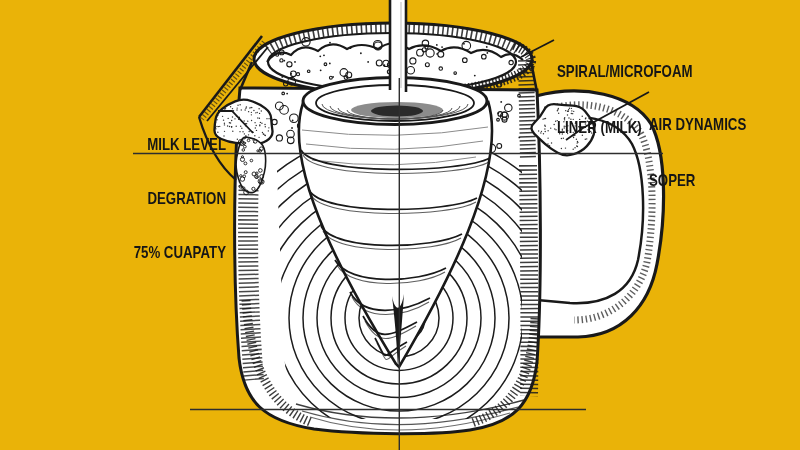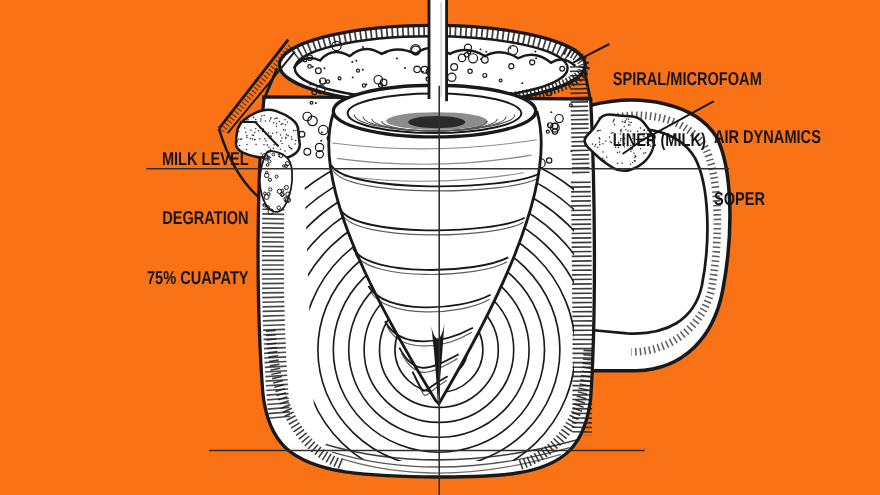--- a/index.html
+++ b/index.html
@@ -1,16 +1,16 @@
 <!DOCTYPE html>
 <html><head>
 <meta charset="utf-8">
 <style>
   html,body{margin:0;padding:0;background:#ffffff;}
-  #stage{position:relative;width:800px;height:450px;background:#f97316;overflow:hidden;
+  #stage{position:relative;width:800px;height:450px;background:#eab308;overflow:hidden;
          font-family:"Liberation Sans",sans-serif;}
   #art{position:absolute;left:0;top:0;}
   .lbl{position:absolute;font-weight:700;font-size:17px;line-height:18.5px;color:#161616;
        white-space:pre;letter-spacing:0px;}
   .lbl div{white-space:pre;}
   #lblSpiral{left:557px;top:26px;transform:scaleX(0.78);transform-origin:0 0;}
   #lblAir{left:649px;top:79px;transform:scaleX(0.78);transform-origin:0 0;}
   #lblMilk{left:106px;top:100px;width:120px;text-align:right;transform:scaleX(0.78);
            transform-origin:100% 0;line-height:18px;}
 </style>

